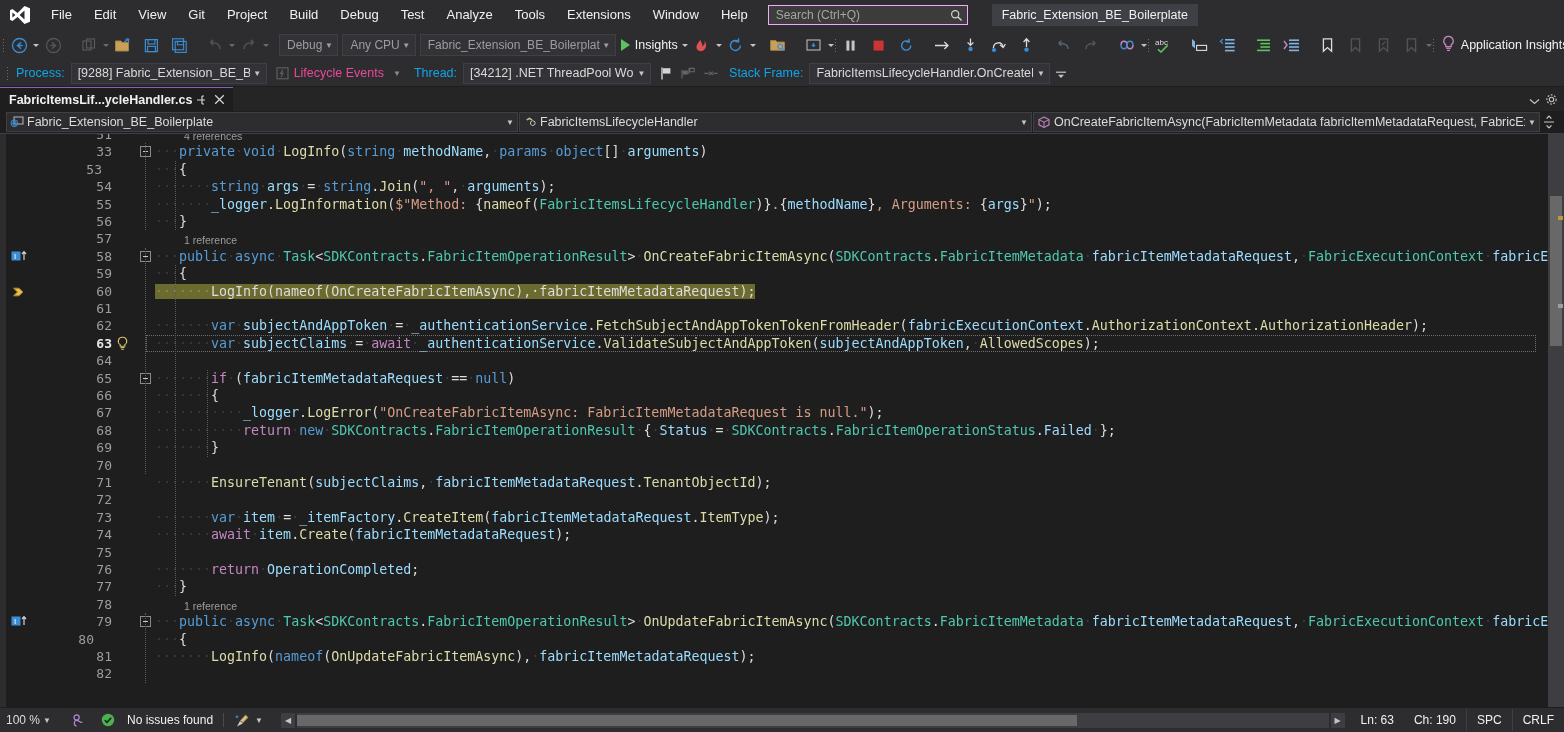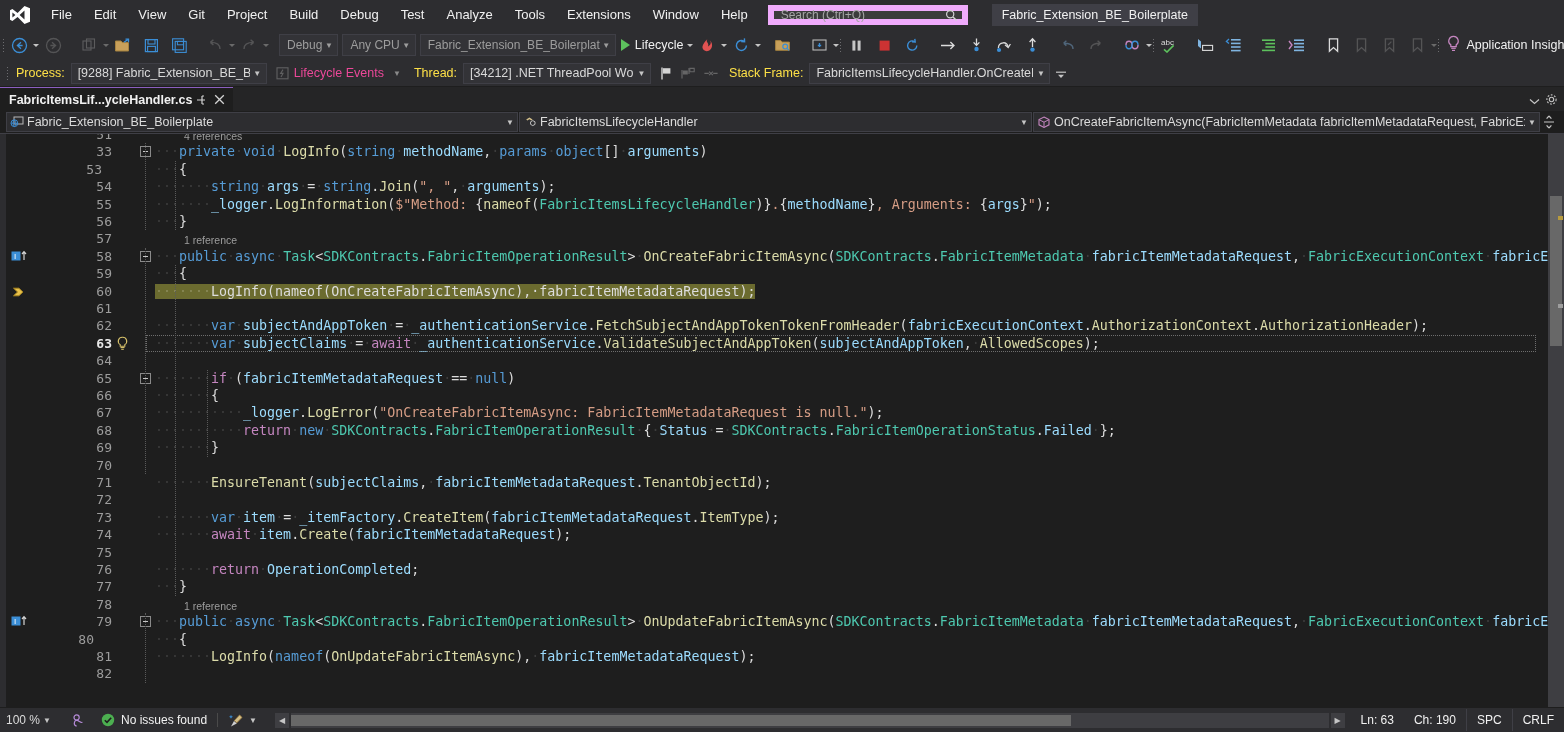--- a/index.html
+++ b/index.html
@@ -12,21 +12,21 @@
     -webkit-font-smoothing:antialiased;
   }
   .app{width:1564px;height:732px;display:flex;flex-direction:column;background:#1e1e1e;}
 
   
   .menubar{height:30px;background:#2d2d30;display:flex;align-items:center;flex:0 0 30px;}
   .vs-logo{width:40px;height:30px;display:flex;align-items:center;justify-content:center;}
   .vs-logo svg{display:block;}
   .menu-item{padding:3px 11px;height:30px;line-height:30px;font-size:13px;color:#f1f1f1;white-space:nowrap;cursor:default;}
   .search-box{
-    margin-left:9px;width:200px;height:20px;background:#3c3c3c;border:6px solid #f0abfc;
+    margin-left:9px;width:200px;height:20px;background:#3c3c3c;border:1px solid #f0abfc;
     display:flex;align-items:center;padding:0 4px 0 7px;box-sizing:border-box;
   }
   .search-box .ph{flex:1;color:#a5a5a5;font-size:12px;}
   .search-ico{width:13px;height:13px;}
   .title-chip{
     margin-left:24px;height:22px;line-height:22px;background:#3f3f46;padding:0 10px;
     font-size:12.5px;color:#f1f1f1;white-space:nowrap;
   }
 
   
@@ -49,21 +49,21 @@
   .combo .car{width:13px;text-align:center;color:#9d9d9d;font-size:8px;}
   .cont-btn{display:flex;align-items:center;height:24px;padding:0 4px 0 3px;cursor:default;}
   .cont-btn .tri{width:0;height:0;border-left:9px solid #5dc15d;border-top:6px solid transparent;border-bottom:6px solid transparent;margin-right:5px;}
   .cont-btn .t{font-size:12.5px;color:#f1f1f1;}
   .appins{display:flex;align-items:center;height:24px;padding:0 6px;cursor:default;}
   .appins .t{font-size:12.5px;color:#f1f1f1;margin-left:5px;white-space:nowrap;}
 
   
   .dbgbar{height:26px;background:#2d2d30;display:flex;align-items:center;flex:0 0 26px;padding-left:2px;
           border-bottom:1px solid #1e1e1e;}
-  .dlabel{font-size:12.5px;color:#fde047;padding:0 6px 0 4px;white-space:nowrap;}
+  .dlabel{font-size:12.5px;color:#0ea5e9;padding:0 6px 0 4px;white-space:nowrap;}
   .dlabel.dim{color:#ec4899;}
   .dcombo{
     height:21px;background:#333337;border:1px solid #3f3f46;display:flex;align-items:center;
     padding:0 1px 0 6px;box-sizing:border-box;font-size:12.5px;color:#dadada;white-space:nowrap;overflow:hidden;
   }
   .dcombo .lbl{flex:1;overflow:hidden;white-space:nowrap;}
   .dcombo .car{width:15px;text-align:center;color:#c5c5c5;font-size:8px;}
 
   
   .tabstrip{height:24px;background:#252526;display:flex;align-items:flex-end;flex:0 0 24px;}
@@ -120,21 +120,21 @@
   .ws{color:#3c3c3c;}     
 
   .hl-stmt{background:#6b6b2f;}
   .curline{position:absolute;left:0;border:1px dotted #6e6e6e;box-sizing:border-box;pointer-events:none;}
 
   
   .statusbar{height:24px;background:#2d2d30;display:flex;align-items:center;flex:0 0 24px;border-top:1px solid #1e1e1e;}
   .zoombox{height:22px;display:flex;align-items:center;padding:0 2px 0 6px;min-width:62px;}
   .zoombox .zt{font-size:12px;color:#dcdcdc;}
   .zoombox .car{width:14px;text-align:center;color:#c5c5c5;font-size:8px;}
-  .st-txt{font-size:12px;color:#f1f1f1;margin-left:6px;white-space:nowrap;}
+  .st-txt{font-size:12px;color:#f1f1f1;margin-left:12px;white-space:nowrap;}
   .st-sep{width:1px;height:14px;background:#4a4a4a;margin:0 10px;}
   .hscroll{flex:1;height:15px;background:#3e3e42;position:relative;margin:0 2px;}
   .hthumb{position:absolute;top:2px;height:11px;background:#686868;}
   .harrow{width:14px;height:15px;display:flex;align-items:center;justify-content:center;background:#3e3e42;color:#c5c5c5;font-size:8px;cursor:default;}
   .st-right{display:flex;align-items:center;height:16px;}
   .st-cell{font-size:12px;color:#f1f1f1;padding:0 10px;height:22px;line-height:22px;white-space:nowrap;}
   .st-cell.box{border-left:1px solid #3f3f46;}
 </style>
 </head>
 <body>
@@ -248,21 +248,21 @@
       <span class="lbl">Any CPU</span>
       <span class="car">▼</span>
     </div>
     <div class="combo" style="width:196px">
       <span class="lbl">Fabric_Extension_BE_Boilerplate</span>
       <span class="car">▼</span>
     </div>
 
     <div class="cont-btn">
       <span class="tri"></span>
-      <span class="t">Lifecycle</span>
+      <span class="t">Insights</span>
     </div>
     <div class="tb-arrow"></div>
 
     <div class="tb-btn">
       <svg width="17" height="17" viewBox="0 0 17 17">
           <path d="M8.5 2 C6 5 10.6 6 9 9.4 C11.6 8.6 12.6 5.6 11 3.6 C13.4 5.6 14 10 11.4 12.6 C9 15 5.4 14.4 4 12 C2.6 9.6 4.2 6.4 8.5 2 Z" fill="#e05252"></path>
         </svg>
     </div>
     <div class="tb-arrow"></div>
     <div class="tb-btn">

